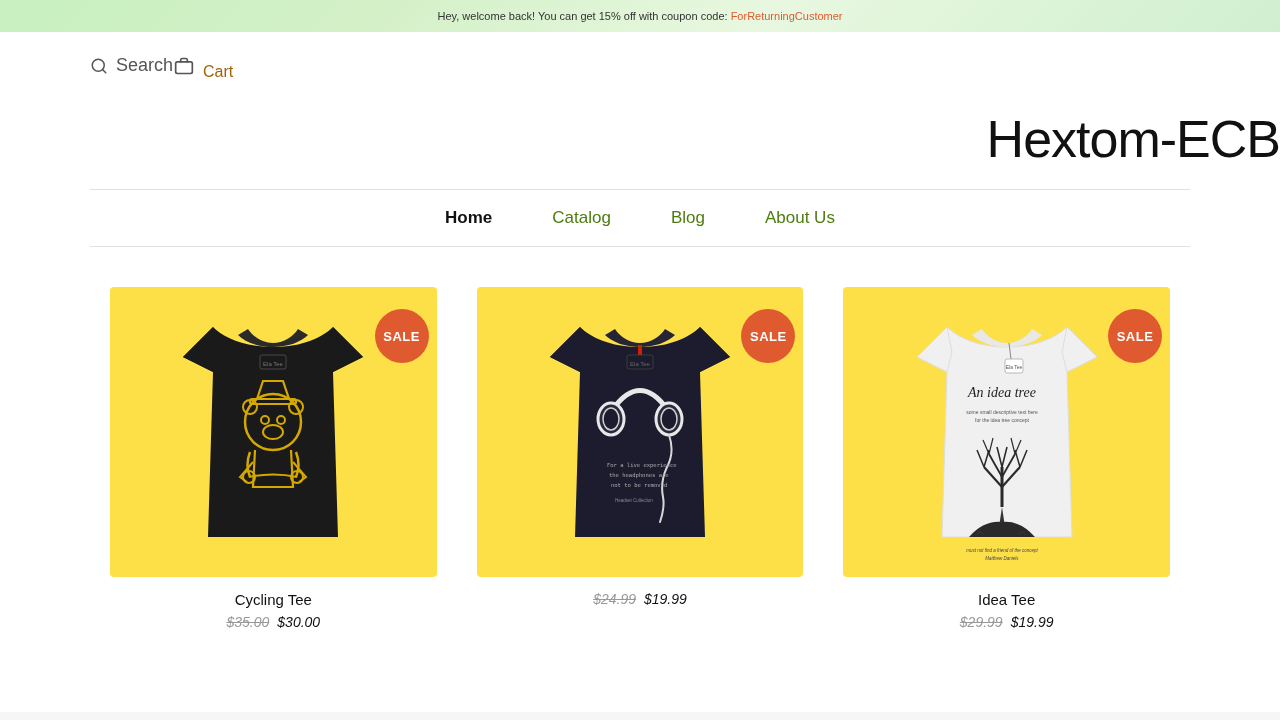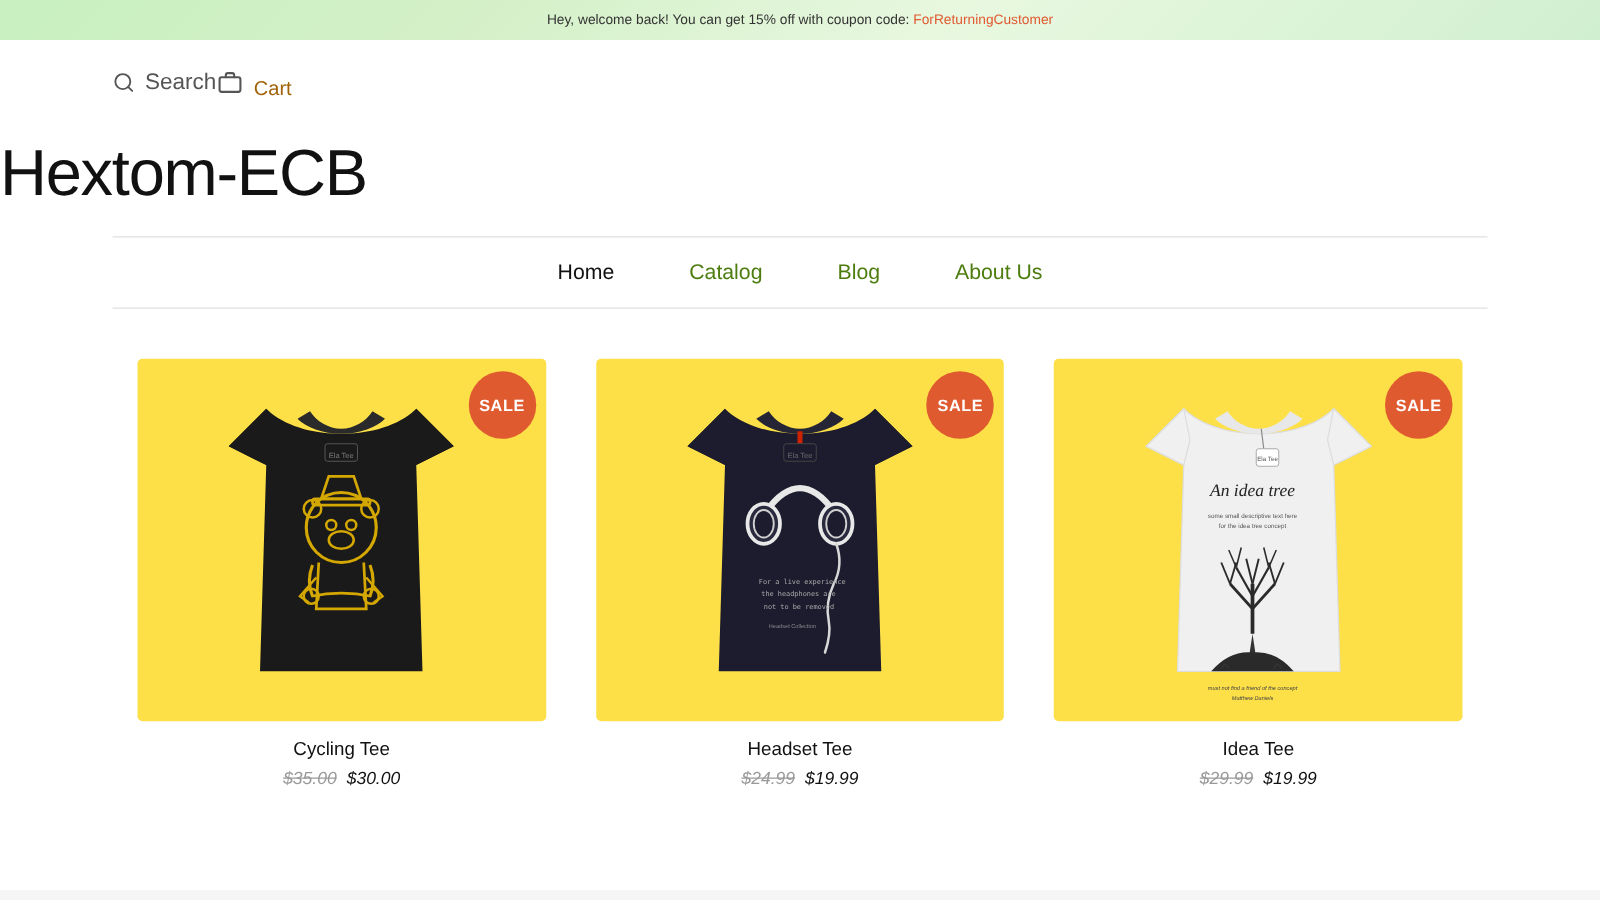--- a/index.html
+++ b/index.html
@@ -56,21 +56,21 @@
       cursor: pointer;
     }
     .cart-text {
       font-size: 16px;
       color: #a16207;
       margin-top: 13px;
     }
 
     
     .site-title-container {
-      text-align: left;
+      text-align: right;
       padding: 10px 0 20px;
     }
     .site-title {
       font-size: 52px;
       font-weight: 300;
       color: #111;
       letter-spacing: -1px;
     }
 
     
@@ -87,21 +87,21 @@
       gap: 60px;
       padding: 18px 0;
     }
     .nav-item {
       font-size: 17px;
       color: #4d7c0f;
       cursor: pointer;
       text-decoration: none;
     }
     .nav-item.active {
-      font-weight: 400;
+      font-weight: 700;
       color: #111;
     }
 
     
     .divider2 {
       border: none;
       border-top: 1px solid #e0e0e0;
       margin: 0 90px;
     }
 
@@ -114,21 +114,21 @@
     }
 
     .product-card {
       position: relative;
       padding: 10px 20px 16px;
       text-align: center;
     }
 
     .sale-badge {
       position: absolute;
-      top: 20px;
+      top: 32px;
       right: 28px;
       background: #e05a30;
       color: #fff;
       font-size: 13px;
       font-weight: 700;
       letter-spacing: 0.5px;
       width: 54px;
       height: 54px;
       border-radius: 50%;
       display: flex;
@@ -298,21 +298,20 @@
             <text x="12" y="100" fill="#aaa" font-size="5.5" font-family="monospace">For a live experience</text>
             <text x="14" y="110" fill="#aaa" font-size="5.5" font-family="monospace">the headphones are</text>
             <text x="16" y="120" fill="#aaa" font-size="5.5" font-family="monospace">not to be removed</text>
             <text x="20" y="135" fill="#888" font-size="4.5">Headset Collection</text>
           </g>
 
           <rect x="97" y="58" width="26" height="14" rx="2" fill="none" stroke="#444" stroke-width="0.8"></rect>
           <text x="110" y="69" text-anchor="middle" fill="#666" font-size="6">Ela Tee</text>
         </svg>
       </div>
-      <div class="product-name">Headset Tee</div>
       <div class="product-pricing">
         <span class="price-original">$24.99</span>
         <span class="price-sale">$19.99</span>
       </div>
     </div>
 
     <div class="product-card">
       <div class="sale-badge">SALE</div>
       <div class="product-image-container">
         <svg viewBox="0 0 220 270" width="220" height="270">

